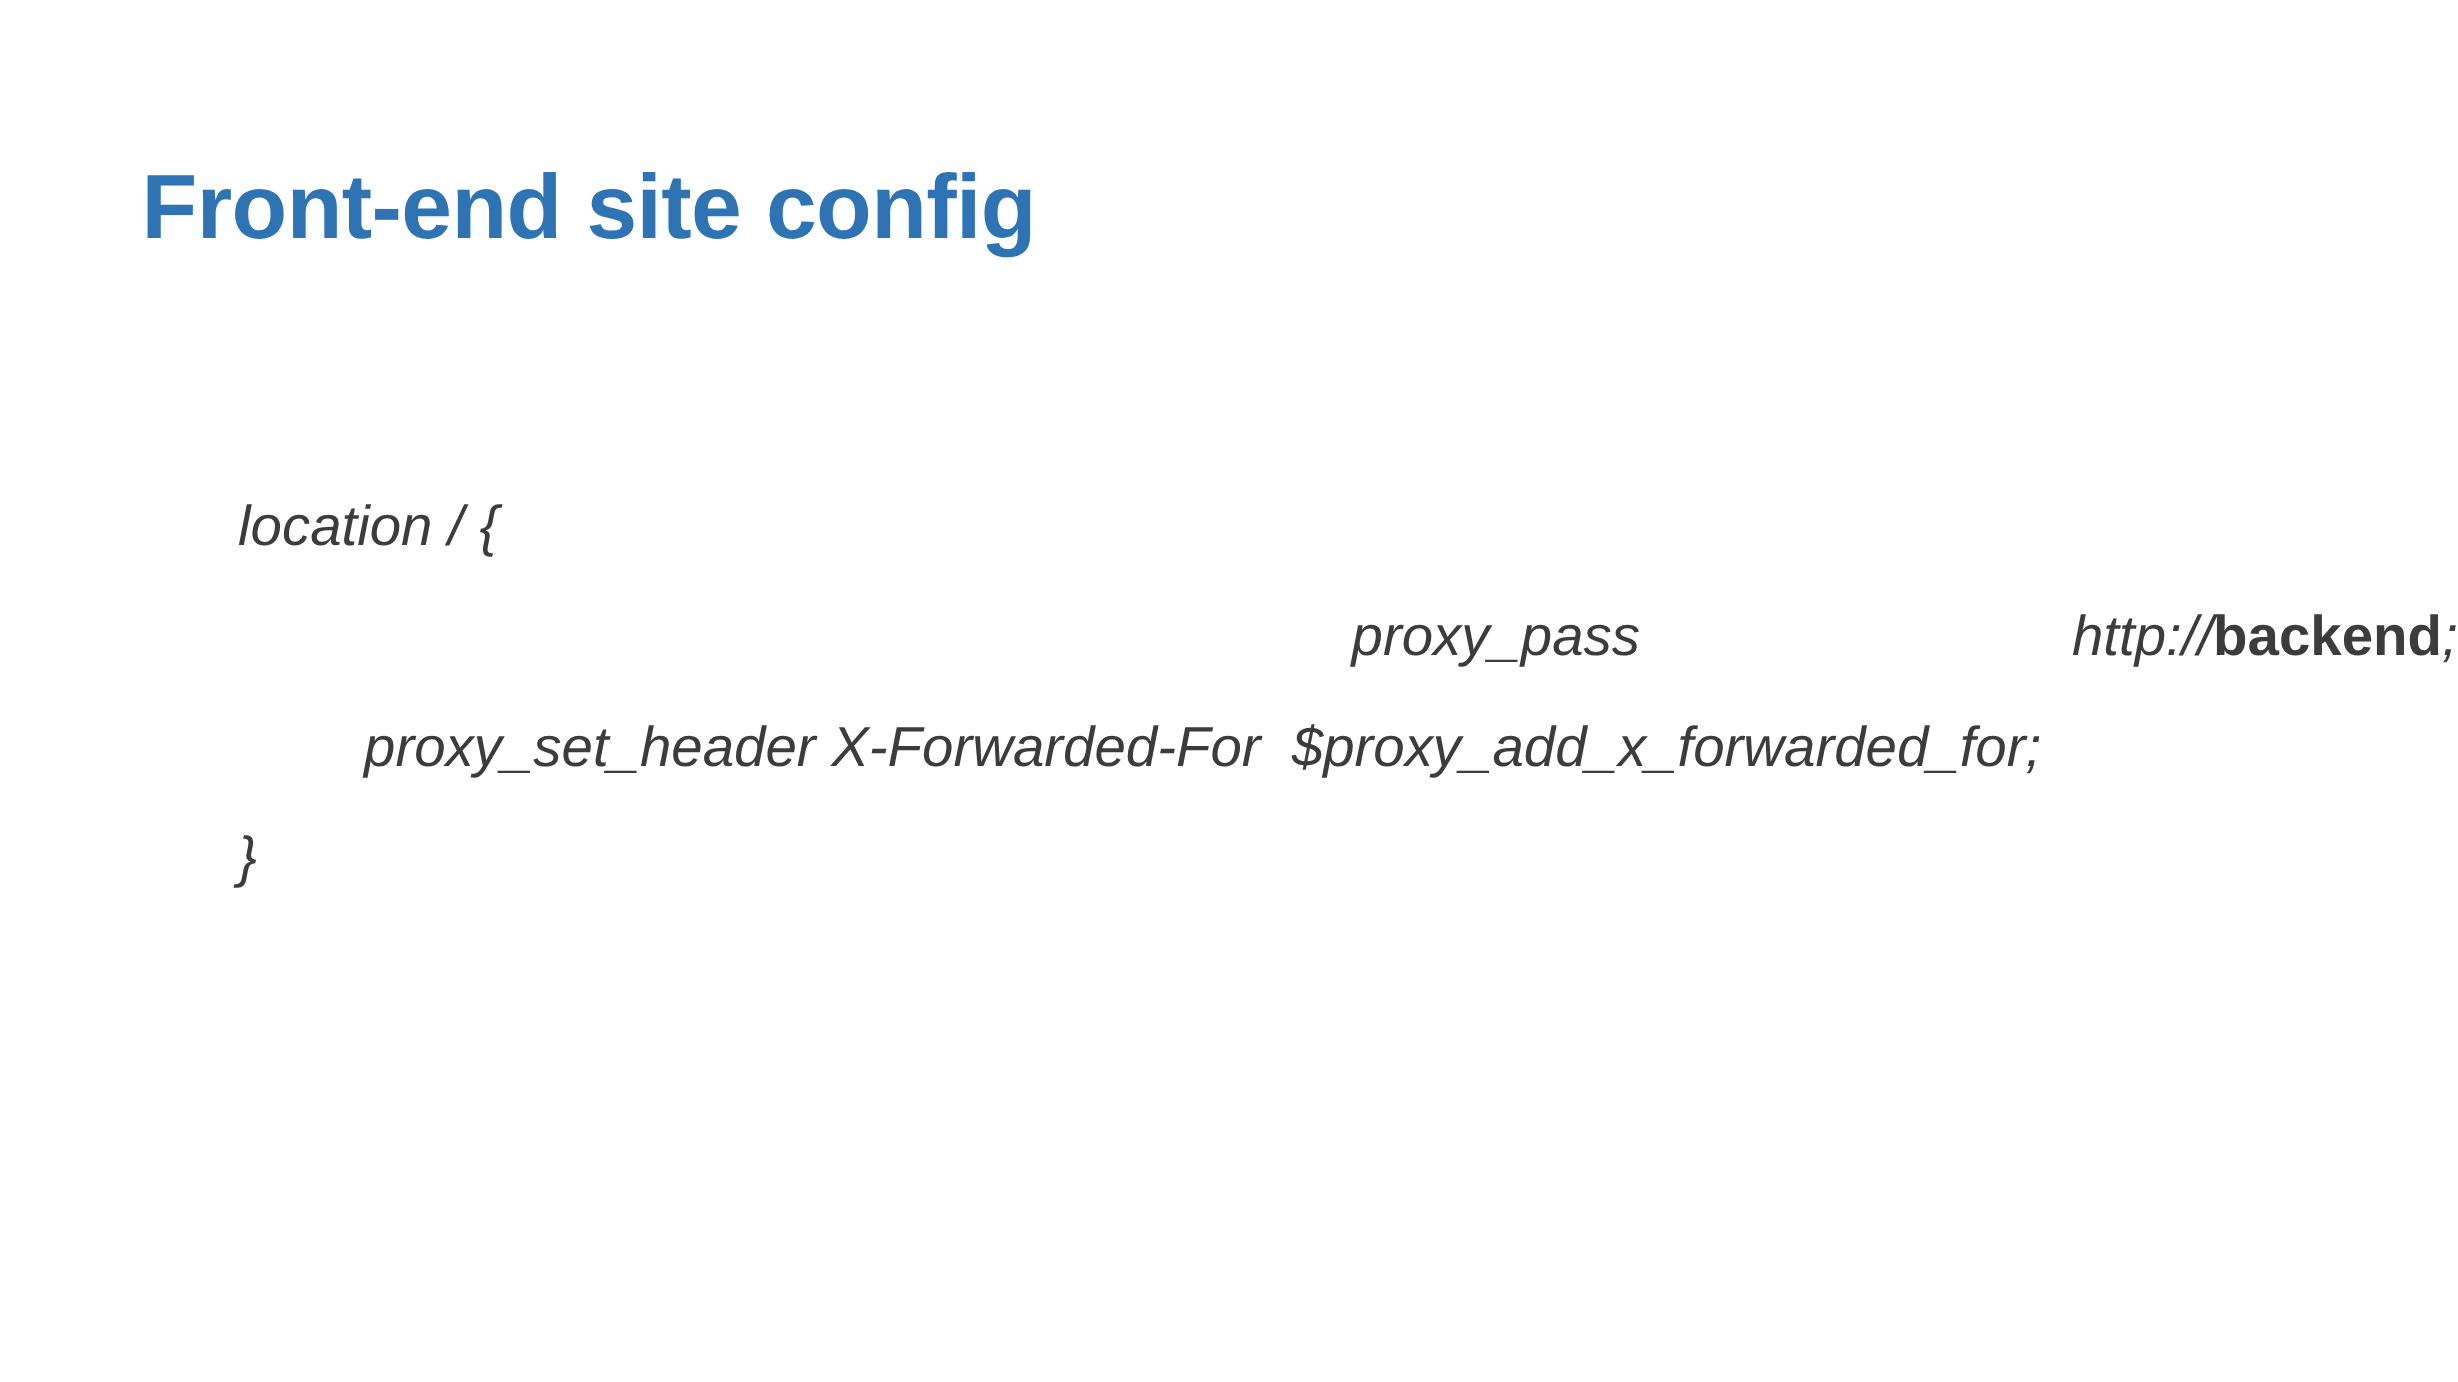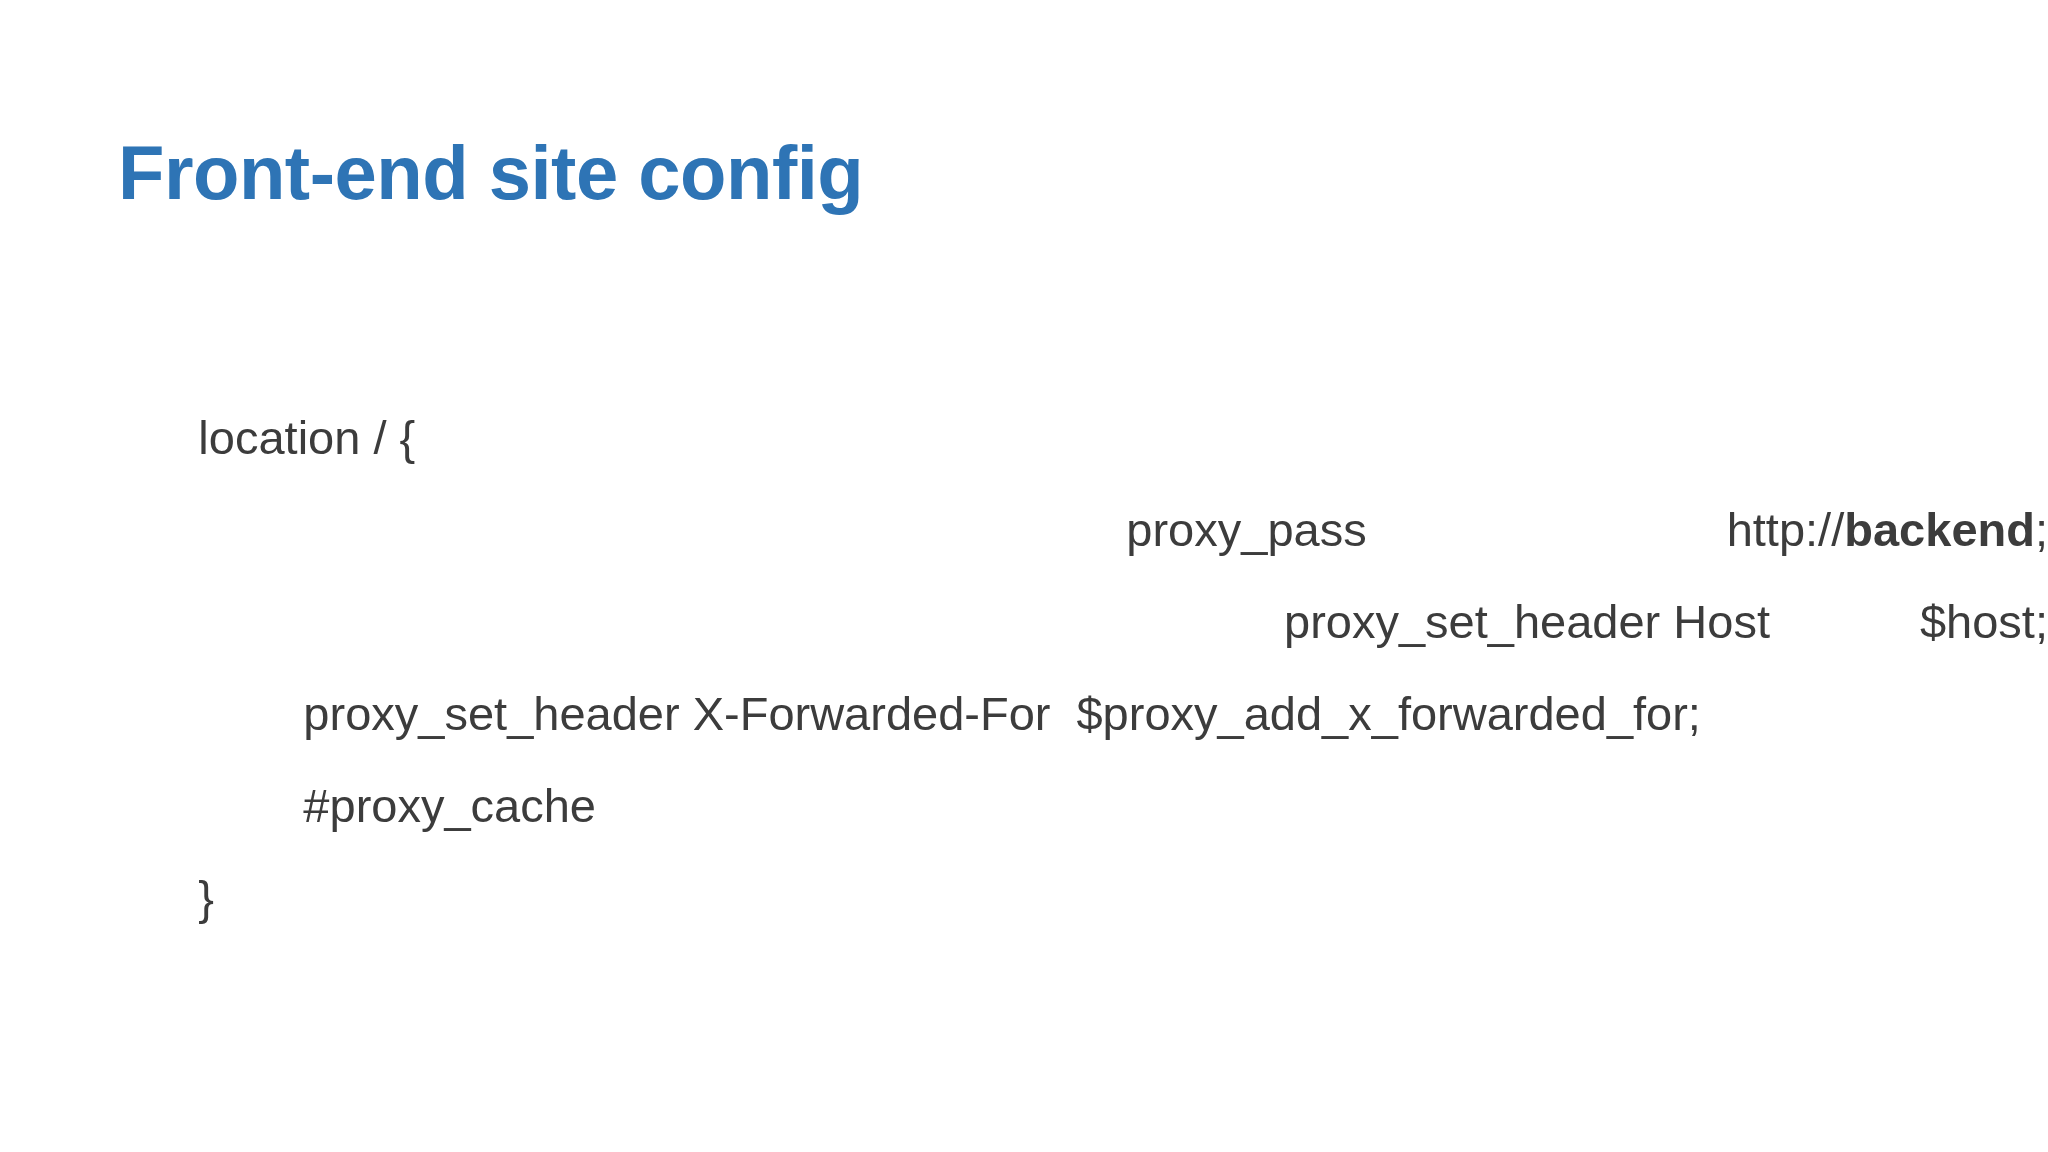--- a/index.html
+++ b/index.html
@@ -57,20 +57,21 @@
   }
 
   
   .indent-0 { padding-left: 120px; }
   .indent-1 { padding-left: 225px; }
   .indent-2 { padding-left: 328px; text-align: right; }
 
   .code-line .kw,
   .code-line .val {
     color: #3c3c3c;
+    font-style: italic;
   }
 
   .code-line b.bold-token {
     font-weight: bold;
     color: #3c3c3c;
   }
 
   
   .gap-xl { display: inline-block; width: 360px; }
   .gap-lg { display: inline-block; width: 150px; }
@@ -88,32 +89,26 @@
   <div class="code-body">
 
     <div class="code-line indent-0">
       <span class="kw">location / {</span>
     </div>
 
     <div class="code-line indent-2">
       <span class="kw">proxy_pass</span><span class="gap-xl"></span><span class="val">http://</span><b class="bold-token">backend</b><span class="val">;</span>
     </div>
 
-    <div class="code-line indent-2">
-      <span class="kw">proxy_set_header Host</span><span class="gap-lg"></span><span class="val">$host;</span>
-    </div>
 
 
     <div class="code-line indent-1">
       <span class="kw">proxy_set_header X-Forwarded-For</span><span class="gap-sm"></span><span class="val">$proxy_add_x_forwarded_for;</span>
     </div>
 
 
-    <div class="code-line indent-1">
-      <span class="kw">#proxy_cache</span>
-    </div>
 
     <div class="code-line indent-0">
       <span class="kw">}</span>
     </div>
 
   </div>
 </div>
 
 </body></html>

